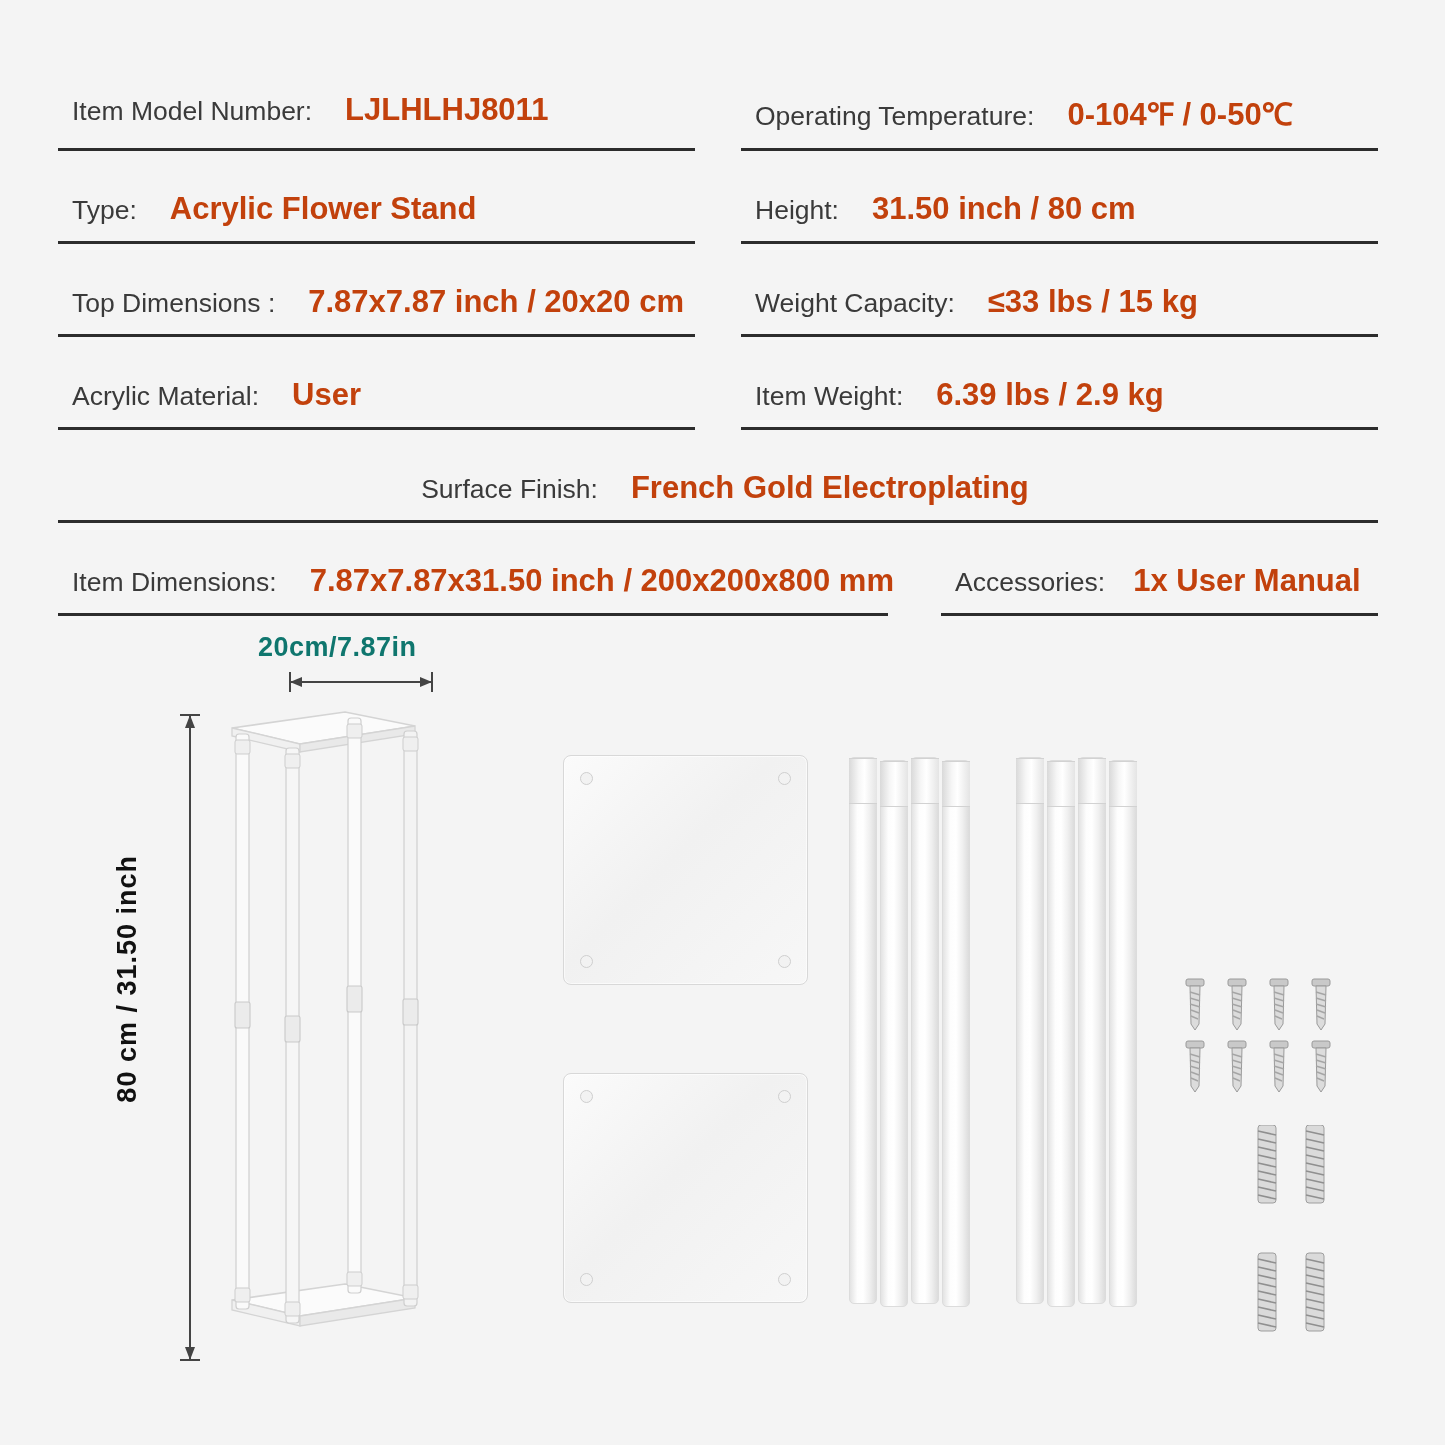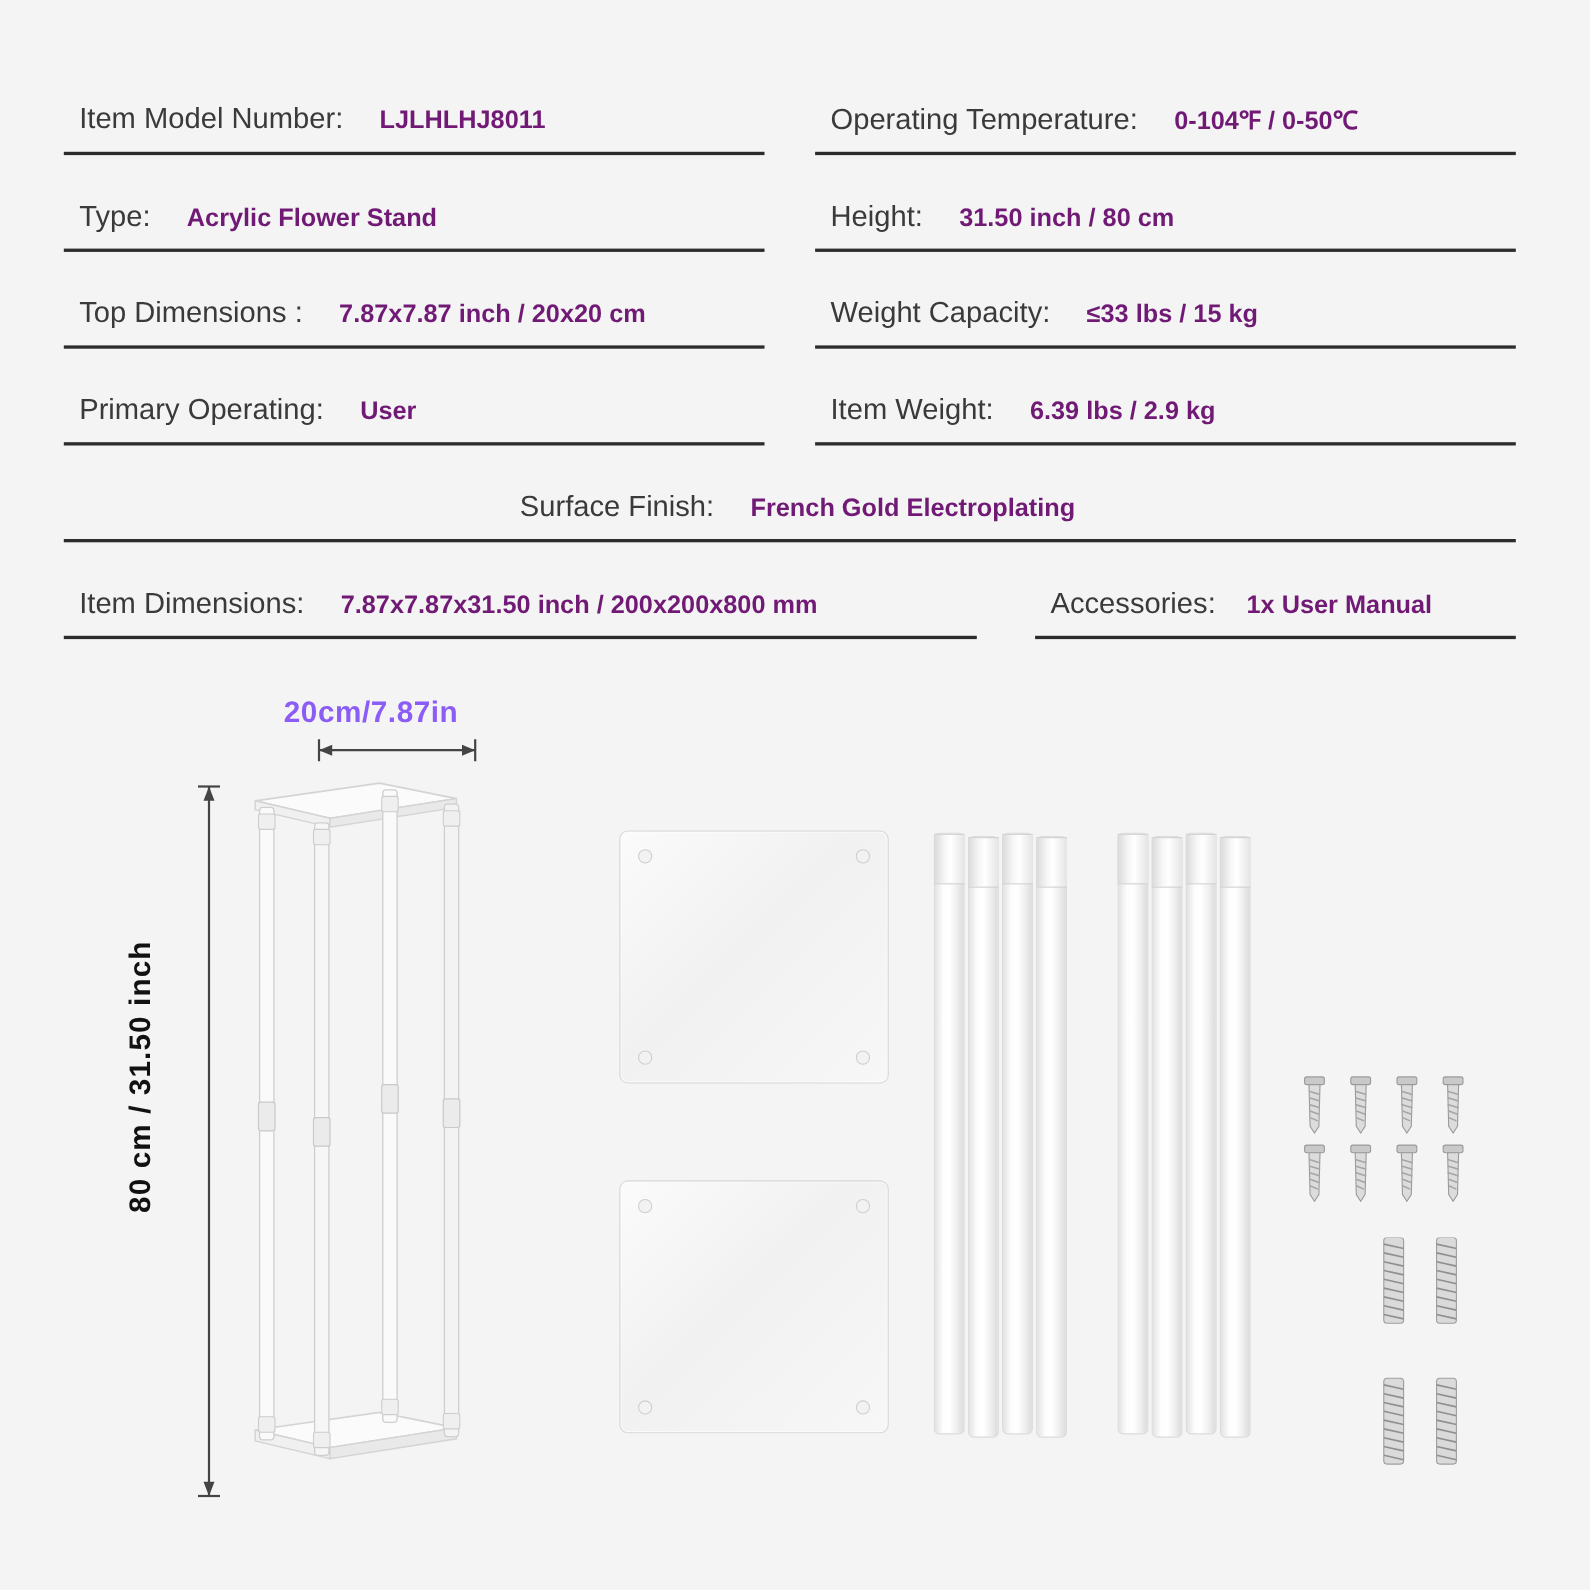--- a/index.html
+++ b/index.html
@@ -60,23 +60,23 @@
   .spec-cell.acc-right {
     width: 437px;
   }
   .spec-label {
     font-size: 26.5px;
     font-weight: 400;
     color: #3a3a3a;
     white-space: nowrap;
   }
   .spec-value {
-    font-size: 23px;
+    font-size: 31px;
     font-weight: bold;
-    color: #701a75;
+    color: #c2410c;
     white-space: nowrap;
     margin-left: 9px;
   }
   .spec-value.tight {
     margin-left: 4px;
   }
   .row-gap {
     height: 40px;
   }
 
@@ -89,21 +89,21 @@
     height: 845px;
   }
 
   
   .dim-top-label {
     position: absolute;
     left: 258px;
     top: 632px;
     font-size: 27px;
     font-weight: bold;
-    color: #8b5cf6;
+    color: #0f766e;
     letter-spacing: 0.5px;
   }
   .dim-side-label {
     position: absolute;
     left: 112px;
     top: 855px;
     font-size: 27px;
     font-weight: bold;
     color: #111;
     writing-mode: vertical-rl;
@@ -193,21 +193,21 @@
       <div class="spec-cell right">
         <span class="spec-label">Weight Capacity:</span>
         <span class="spec-value">≤33 lbs / 15 kg</span>
       </div>
     </div>
 
     <div class="row-gap"></div>
 
     <div class="spec-row">
       <div class="spec-cell left">
-        <span class="spec-label">Primary Operating:</span>
+        <span class="spec-label">Acrylic Material:</span>
         <span class="spec-value">User</span>
       </div>
       <div class="spec-cell right">
         <span class="spec-label">Item Weight:</span>
         <span class="spec-value">6.39 lbs / 2.9  kg</span>
       </div>
     </div>
 
     <div class="row-gap"></div>
 

